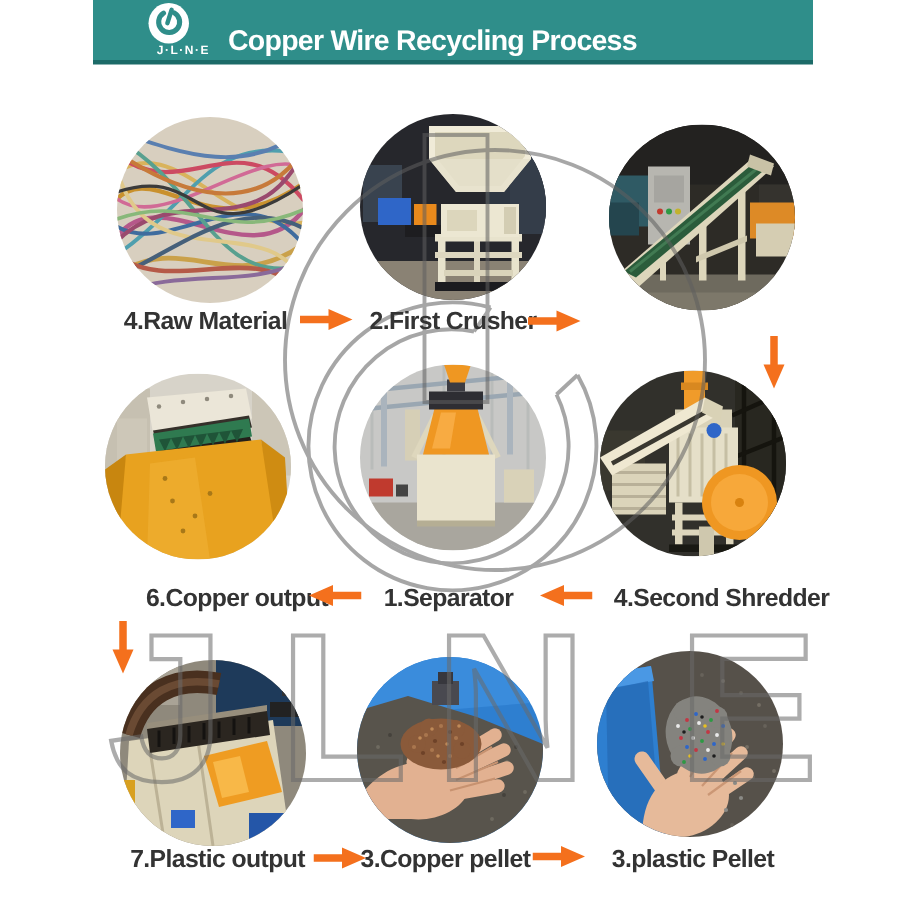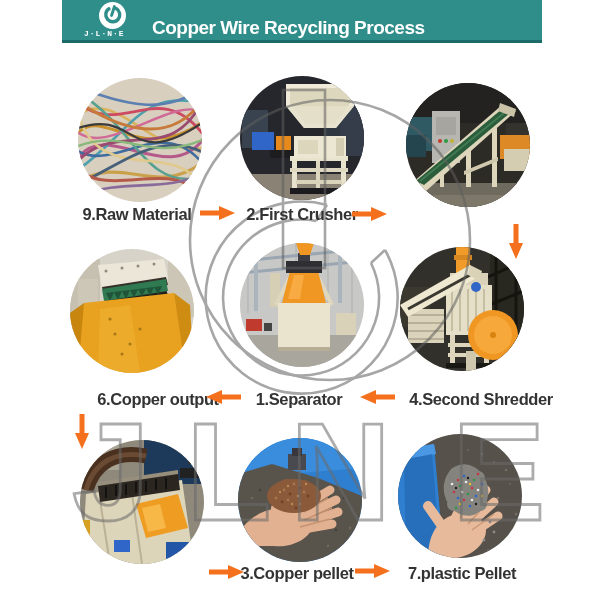--- a/index.html
+++ b/index.html
@@ -2,21 +2,21 @@
 <html><head>
 <meta charset="utf-8">
 <style>
   html,body{margin:0;padding:0;background:#ffffff;}
   .page{position:relative;width:600px;height:600px;background:#ffffff;overflow:hidden;
         font-family:"Liberation Sans",sans-serif;}
 
   
   .topbar{position:absolute;left:62px;top:0;width:480px;height:40px;background:#2f8e8a;}
   .topbar::after{content:"";position:absolute;left:0;top:40px;width:100%;height:3px;background:#1c6b68;}
-  .logo{position:absolute;left:22px;top:1px;width:56px;text-align:left;font-family:Liberation Mono, monospace;}
+  .logo{position:absolute;left:22px;top:1px;width:56px;text-align:right;}
   .logo-circle{width:27px;height:27px;margin:1px auto 0;background:#ffffff;border-radius:50%;
                display:flex;align-items:center;justify-content:center;}
   .logo-text{margin-top:0px;color:#ffffff;font-size:8px;font-weight:bold;letter-spacing:1px;line-height:9px;}
   .title{position:absolute;left:90px;top:0;height:55px;display:flex;align-items:center;margin:0;
          color:#ffffff;font-size:19px;font-weight:bold;letter-spacing:-0.5px;white-space:nowrap;}
 
   
   .photo{position:absolute;width:124px;height:124px;border-radius:50%;overflow:hidden;}
   .photo svg{display:block;}
   .p1{left:78px;top:78px;}  .p2{left:240px;top:76px;}  .p3{left:406px;top:83px;}
@@ -437,27 +437,28 @@
       <rect x="283" y="90" width="42" height="178"></rect>
     </g>
     <g fill="none" stroke="#6a6a6a" stroke-width="2.8" opacity="0.55" font-family="Liberation Sans, sans-serif" font-weight="bold" font-size="140">
       <text x="72" y="520">J</text>
       <text x="186" y="520">L</text>
       <text x="290" y="520">N</text>
       <text x="452" y="520">E</text>
     </g>
   </svg>
 
-  <div class="step-label" style="left:137px;top:205px;">9.Raw Material</div>
+  <div class="step-label" style="left:137px;top:205px;">4.Raw Material</div>
   <div class="step-label" style="left:302px;top:205px;">2.First Crusher</div>
   <div class="step-label" style="left:481px;top:390px;">4.Second Shredder</div>
   <div class="step-label" style="left:299px;top:390px;">1.Separator</div>
   <div class="step-label" style="left:158px;top:390px;">6.Copper output</div>
+  <div class="step-label" style="left:145px;top:564px;">7.Plastic output</div>
   <div class="step-label" style="left:297px;top:564px;">3.Copper pellet</div>
-  <div class="step-label" style="left:462px;top:564px;">7.plastic Pellet</div>
+  <div class="step-label" style="left:462px;top:564px;">3.plastic Pellet</div>
 
   <svg class="arrow" style="left:200px;top:205px;" width="36" height="16" viewBox="0 0 36 16">
     <polygon points="0,5.5 19,5.5 19,1 35,8 19,15 19,10.5 0,10.5"></polygon>
   </svg>
   <svg class="arrow" style="left:352px;top:206px;" width="36" height="16" viewBox="0 0 36 16">
     <polygon points="0,5.5 19,5.5 19,1 35,8 19,15 19,10.5 0,10.5"></polygon>
   </svg>
   <svg class="arrow" style="left:508px;top:224px;" width="16" height="36" viewBox="0 0 16 36">
     <polygon points="5.5,0 10.5,0 10.5,19 15,19 8,35 1,19 5.5,19"></polygon>
   </svg>

